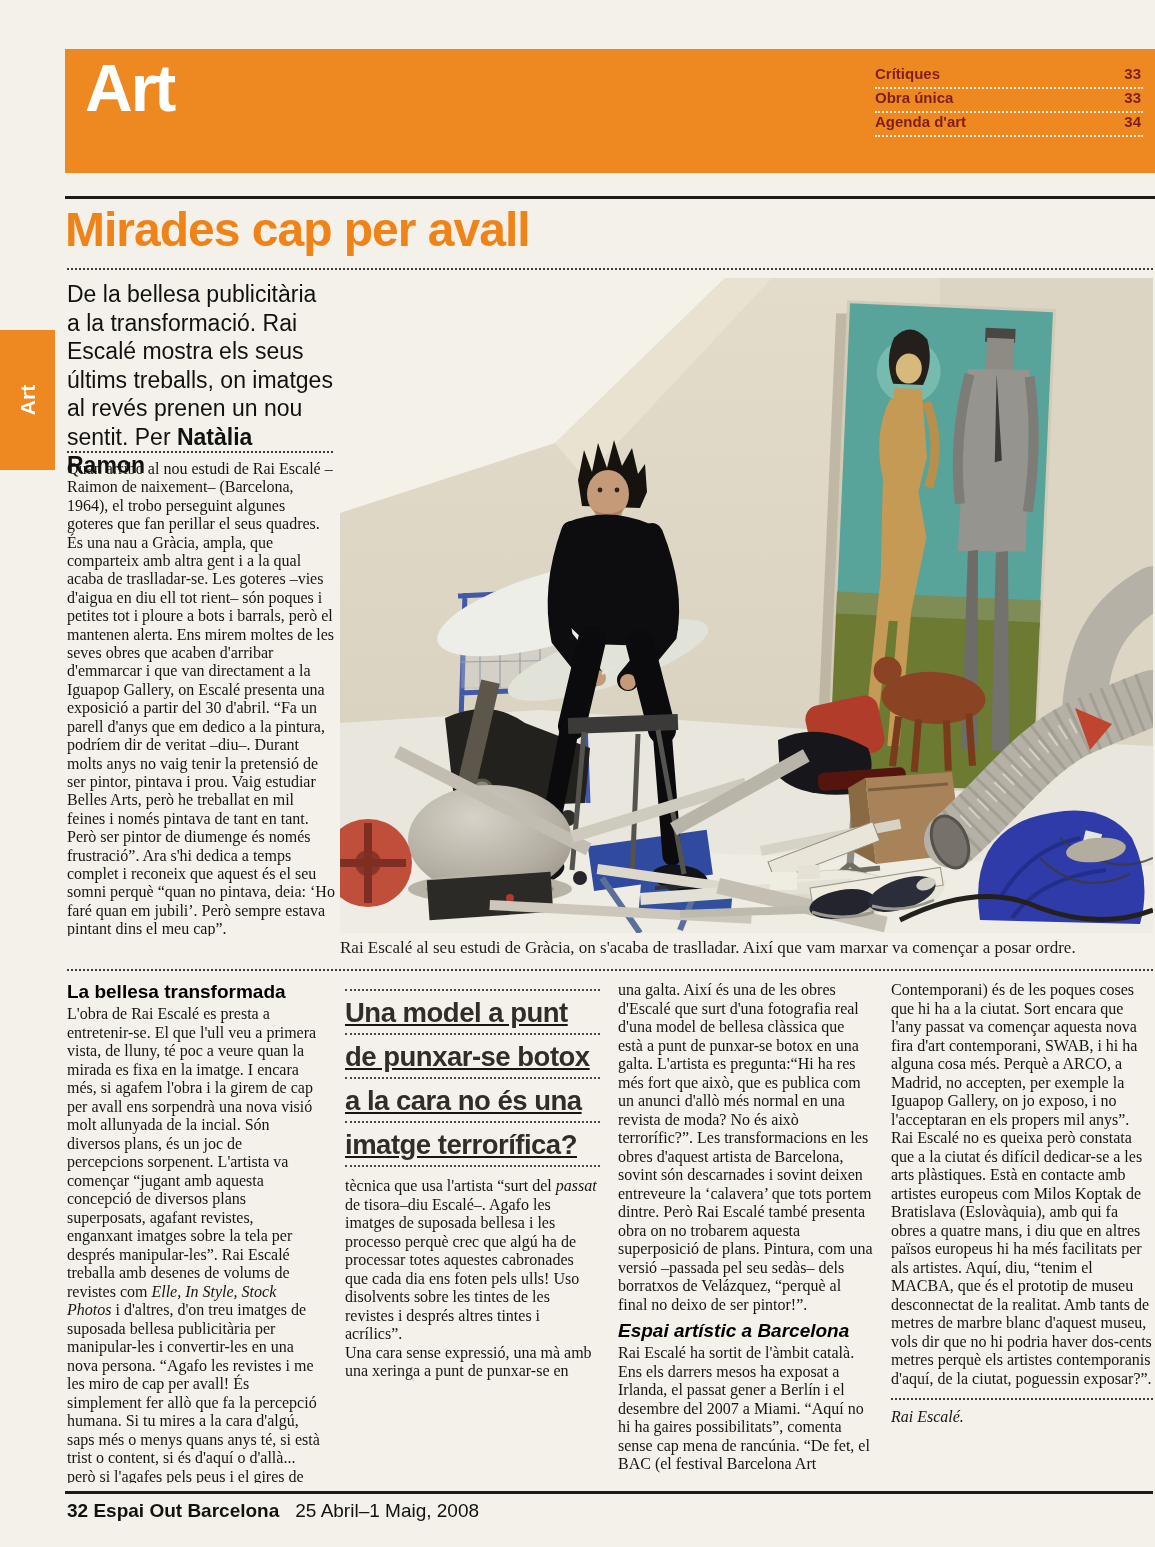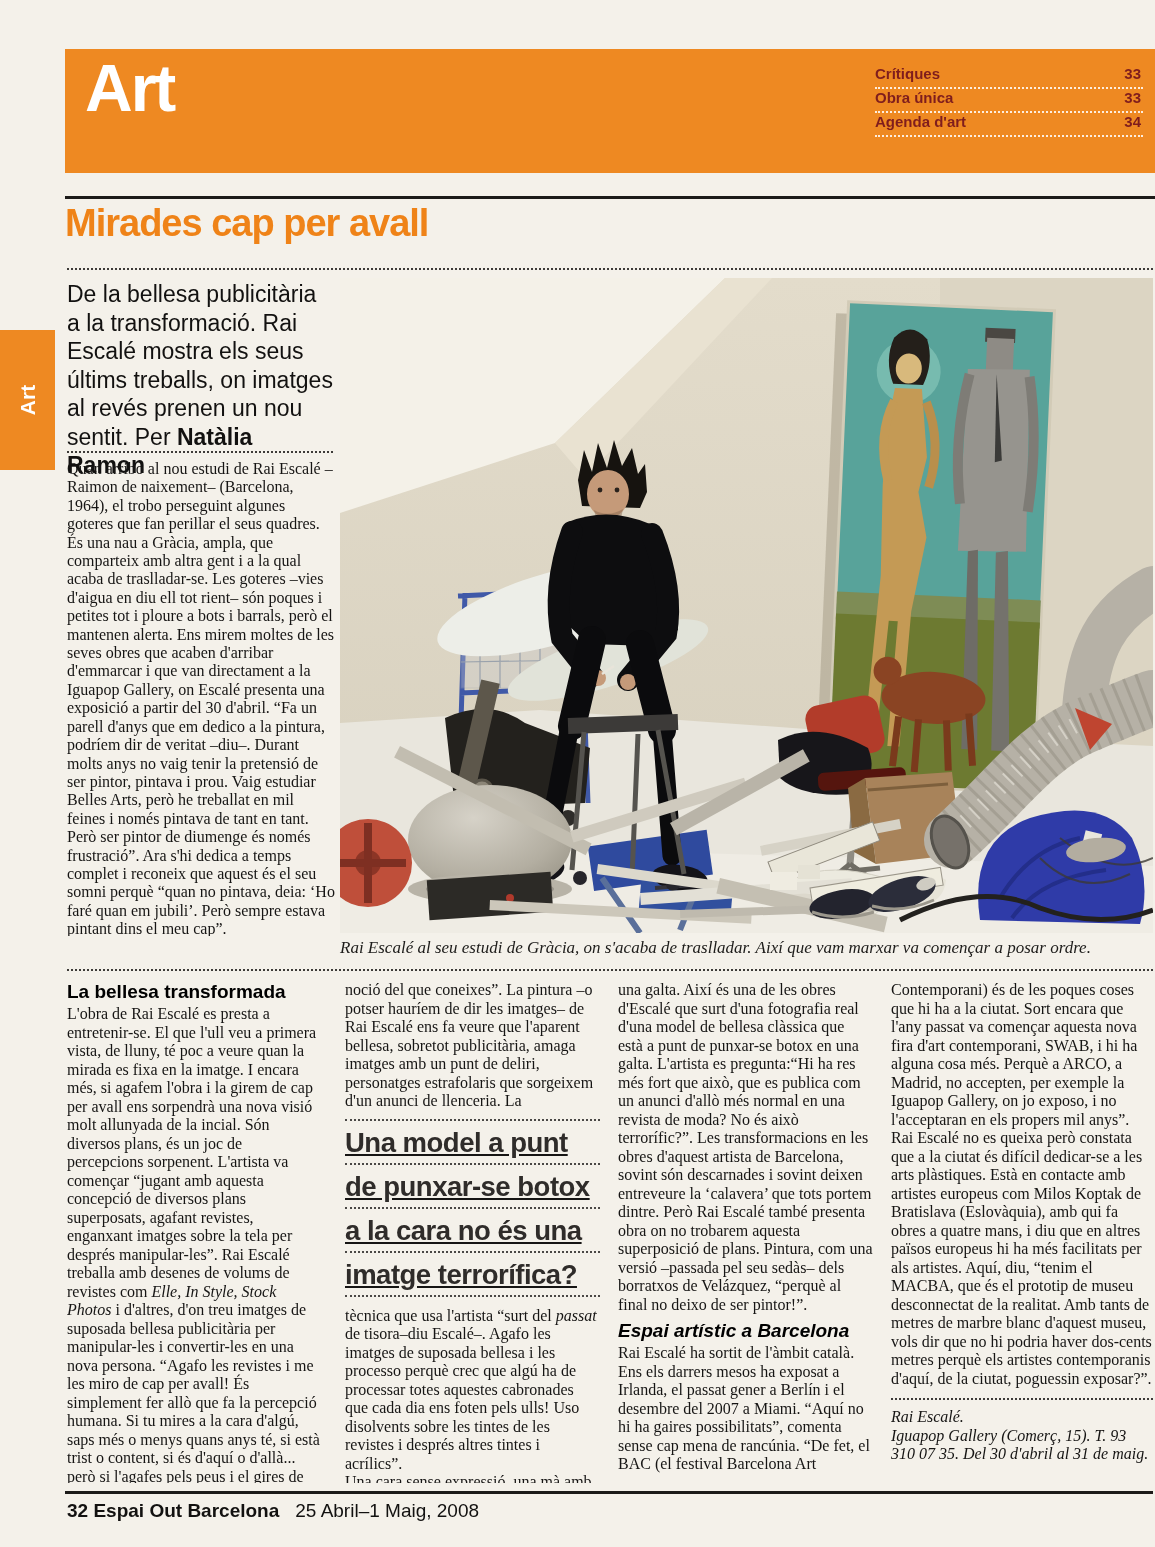--- a/index.html
+++ b/index.html
@@ -11,36 +11,36 @@
         letter-spacing:-2px;line-height:1;}
   .index{position:absolute;right:12px;top:16px;width:268px;}
   .index-row{position:relative;height:22px;border-bottom:2px dotted rgba(255,255,255,.85);
         color:#7f1d1d;font-weight:700;font-size:15px;line-height:18px;}
   .index-row .lbl{position:absolute;left:0;top:0;}
   .index-row .num{position:absolute;right:2px;top:0;}
   .vtab{position:absolute;left:0;top:330px;width:55px;height:140px;background:#ee8922;}
   .vtab span{position:absolute;left:50%;top:50%;transform:translate(-50%,-50%) rotate(-90deg);
         color:#fff;font-weight:800;font-size:21px;white-space:nowrap;}
   .toprule{position:absolute;left:65px;top:196px;width:1090px;height:3px;background:#1c1b19;}
-  .headline{position:absolute;left:65px;top:202px;font-size:38px;font-weight:800;color:#ef8318;
+  .headline{position:absolute;left:65px;top:202px;font-size:48px;font-weight:800;color:#ef8318;
         letter-spacing:-1px;}
   
   .dot{border-top:2px dotted #3d3b38;height:0;}
   .dot-full{position:absolute;left:67px;width:1086px;}
   
   .standfirst{position:absolute;left:67px;top:280px;width:266px;font-size:23px;line-height:28.5px;
         color:#121110;}
   .standfirst b{font-weight:800;}
   .sf-rule{position:absolute;left:67px;top:451px;width:266px;}
   .lead{position:absolute;left:67px;top:460px;width:268px;height:476px;overflow:hidden;
         font-family:"Liberation Serif",serif;font-size:16px;line-height:18.4px;color:#161514;}
   
   .photo{position:absolute;left:340px;top:278px;width:813px;height:655px;background:#ddd6c6;}
   .caption{position:absolute;left:340px;top:938px;width:813px;font-family:"Liberation Serif",serif;
-        font-style:italic;font-size:17px;color:#1d1c1a;}
+        font-size:17px;color:#1d1c1a;}
   
   .col{position:absolute;top:981px;width:255px;height:502px;overflow:hidden;
        font-family:"Liberation Serif",serif;font-size:16px;line-height:18.5px;color:#161514;}
   .col p{margin:0;}
   .col .xhead{font-family:"Liberation Sans",sans-serif;font-weight:800;font-size:19px;
        color:#000000;line-height:22px;margin:0 0 2px 0;}
   .col .xhead2{margin-top:6px;font-style:italic;}
   .c1{left:67px;} .c2{left:345px;} .c3{left:618px;} .c4{left:891px;width:262px;}
   .pullquote{margin:8px 0 10px 0;border-top:2px dotted #4a4846;text-decoration:underline;}
   .pq-line{font-family:"Liberation Sans",sans-serif;font-weight:800;font-size:27.5px;
@@ -278,40 +278,38 @@
 
   <div class="caption">Rai Escalé al seu estudi de Gràcia, on s'acaba de traslladar. Així que vam marxar va començar a posar ordre.</div>
   <div class="dot dot-full" style="top:969px;"></div>
 
   <div class="col c1">
     <p class="xhead">La bellesa transformada</p>
     <p><span>L'obra de Rai Escalé es presta a entretenir-se. El que l'ull veu a primera vista, de lluny, té poc a veure quan la mirada es fixa en la imatge. I encara més, si agafem l'obra i la girem de cap per avall ens sorpendrà una nova visió molt allunyada de la incial. Són diversos plans, és un joc de percepcions sorpenent. L'artista va començar “jugant amb aquesta concepció de diversos plans superposats, agafant revistes, enganxant imatges sobre la tela per després manipular-les”. Rai Escalé treballa amb desenes de volums de revistes com </span><i>Elle, In Style, Stock Photos</i><span> i d'altres, d'on treu imatges de suposada bellesa publicitària per manipular-les i convertir-les en una nova persona. “Agafo les revistes i me les miro de cap per avall! És simplement fer allò que fa la percepció humana. Si tu mires a la cara d'algú, saps més o menys quans anys té, si està trist o content, si és d'aquí o d'allà... però si l'agafes pels peus i el gires de cap per avall perds tota la</span></p>
   </div>
 
   <div class="col c2">
-    <p>noció del que coneixes”. La pintura –o potser hauríem de dir les imatges– de Rai Escalé ens fa veure que l'aparent bellesa, sobretot publicitària, amaga imatges amb un punt de deliri, personatges estrafolaris que sorgeixem d'un anunci de llenceria. La</p>
     <div class="pullquote">
       <div class="pq-line">Una model a punt</div>
       <div class="pq-line">de punxar-se botox</div>
       <div class="pq-line">a la cara no és una</div>
       <div class="pq-line">imatge terrorífica?</div>
     </div>
     <p><span>tècnica que usa l'artista “surt del </span><i>passat</i><span> de tisora–diu Escalé–. Agafo les imatges de suposada bellesa i les processo perquè crec que algú ha de processar totes aquestes cabronades que cada dia ens foten pels ulls! Uso disolvents sobre les tintes de les revistes i després altres tintes i acrílics”.</span></p>
     <p>Una cara sense expressió, una mà amb una xeringa a punt de punxar-se en</p>
   </div>
 
   <div class="col c3">
     <p>una galta. Així és una de les obres d'Escalé que surt d'una fotografia real d'una model de bellesa clàssica que està a punt de punxar-se botox en una galta. L'artista es pregunta:“Hi ha res més fort que això, que es publica com un anunci d'allò més normal en una revista de moda? No és això terrorífic?”. Les transformacions en les obres d'aquest artista de Barcelona, sovint són descarnades i sovint deixen entreveure la ‘calavera’ que tots portem dintre. Però Rai Escalé també presenta obra on no trobarem aquesta superposició de plans. Pintura, com una versió –passada pel seu sedàs– dels borratxos de Velázquez, “perquè al final no deixo de ser pintor!”.</p>
     <p class="xhead xhead2">Espai artístic a Barcelona</p>
     <p>Rai Escalé ha sortit de l'àmbit català. Ens els darrers mesos ha exposat a Irlanda, el passat gener a Berlín i el desembre del 2007 a Miami. “Aquí no hi ha gaires possibilitats”, comenta sense cap mena de rancúnia. “De fet, el BAC (el festival Barcelona Art</p>
   </div>
 
   <div class="col c4">
     <p>Contemporani) és de les poques coses que hi ha a la ciutat. Sort encara que l'any passat va començar aquesta nova fira d'art contemporani, SWAB, i hi ha alguna cosa més. Perquè a ARCO, a Madrid, no accepten, per exemple la Iguapop Gallery, on jo exposo, i no l'acceptaran en els propers mil anys”. Rai Escalé no es queixa però constata que a la ciutat és difícil dedicar-se a les arts plàstiques. Està en contacte amb artistes europeus com Milos Koptak de Bratislava (Eslovàquia), amb qui fa obres a quatre mans, i diu que en altres països europeus hi ha més facilitats per als artistes. Aquí, diu, “tenim el MACBA, que és el prototip de museu desconnectat de la realitat. Amb tants de metres de marbre blanc d'aquest museu, vols dir que no hi podria haver dos-cents metres perquè els artistes contemporanis d'aquí, de la ciutat, poguessin exposar?”.</p>
     <div class="dot info-rule"></div>
     <p class="info">Rai Escalé.</p>
-    <p class="info" style="margin-top:0;">Iguapop Gallery (Comerç, 15). T. 93 310 07 35. Del 30 d'abril al 31 de maig.</p>
   </div>
 
   <div class="footrule"></div>
   <div class="footer"><b><span>32</span>&nbsp;<span>Espai Out Barcelona</span></b><span class="date">25 Abril–1 Maig, 2008</span></div>
 
 </div>
 
 </body></html>

